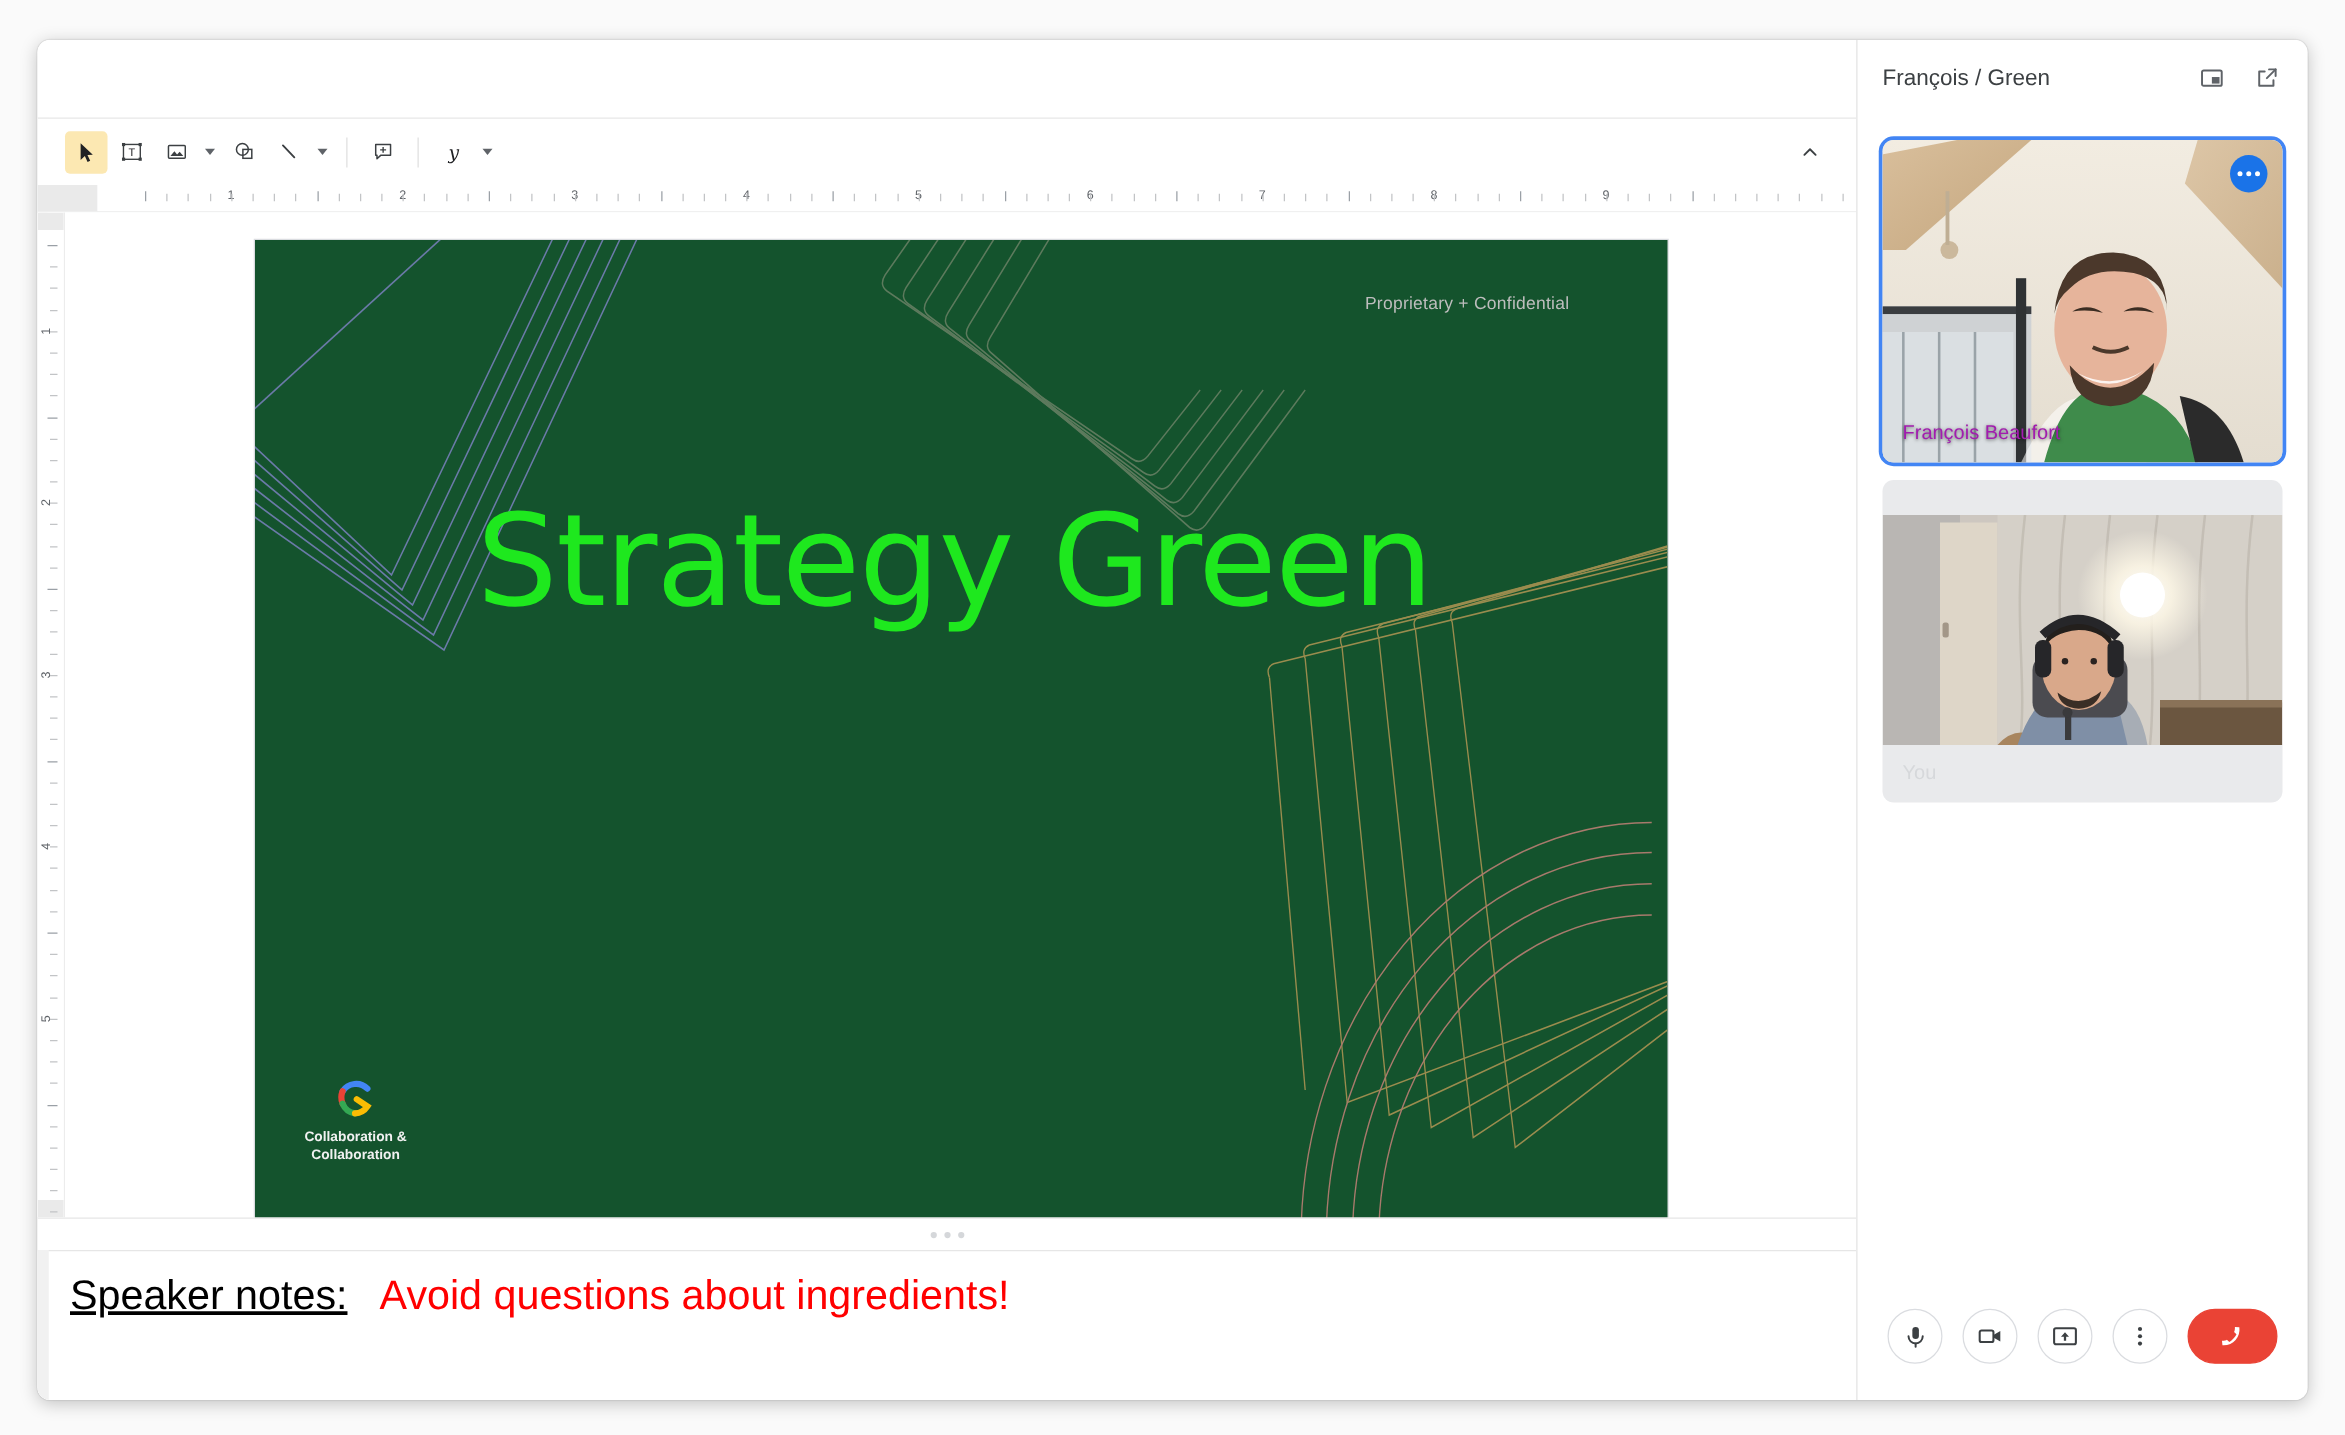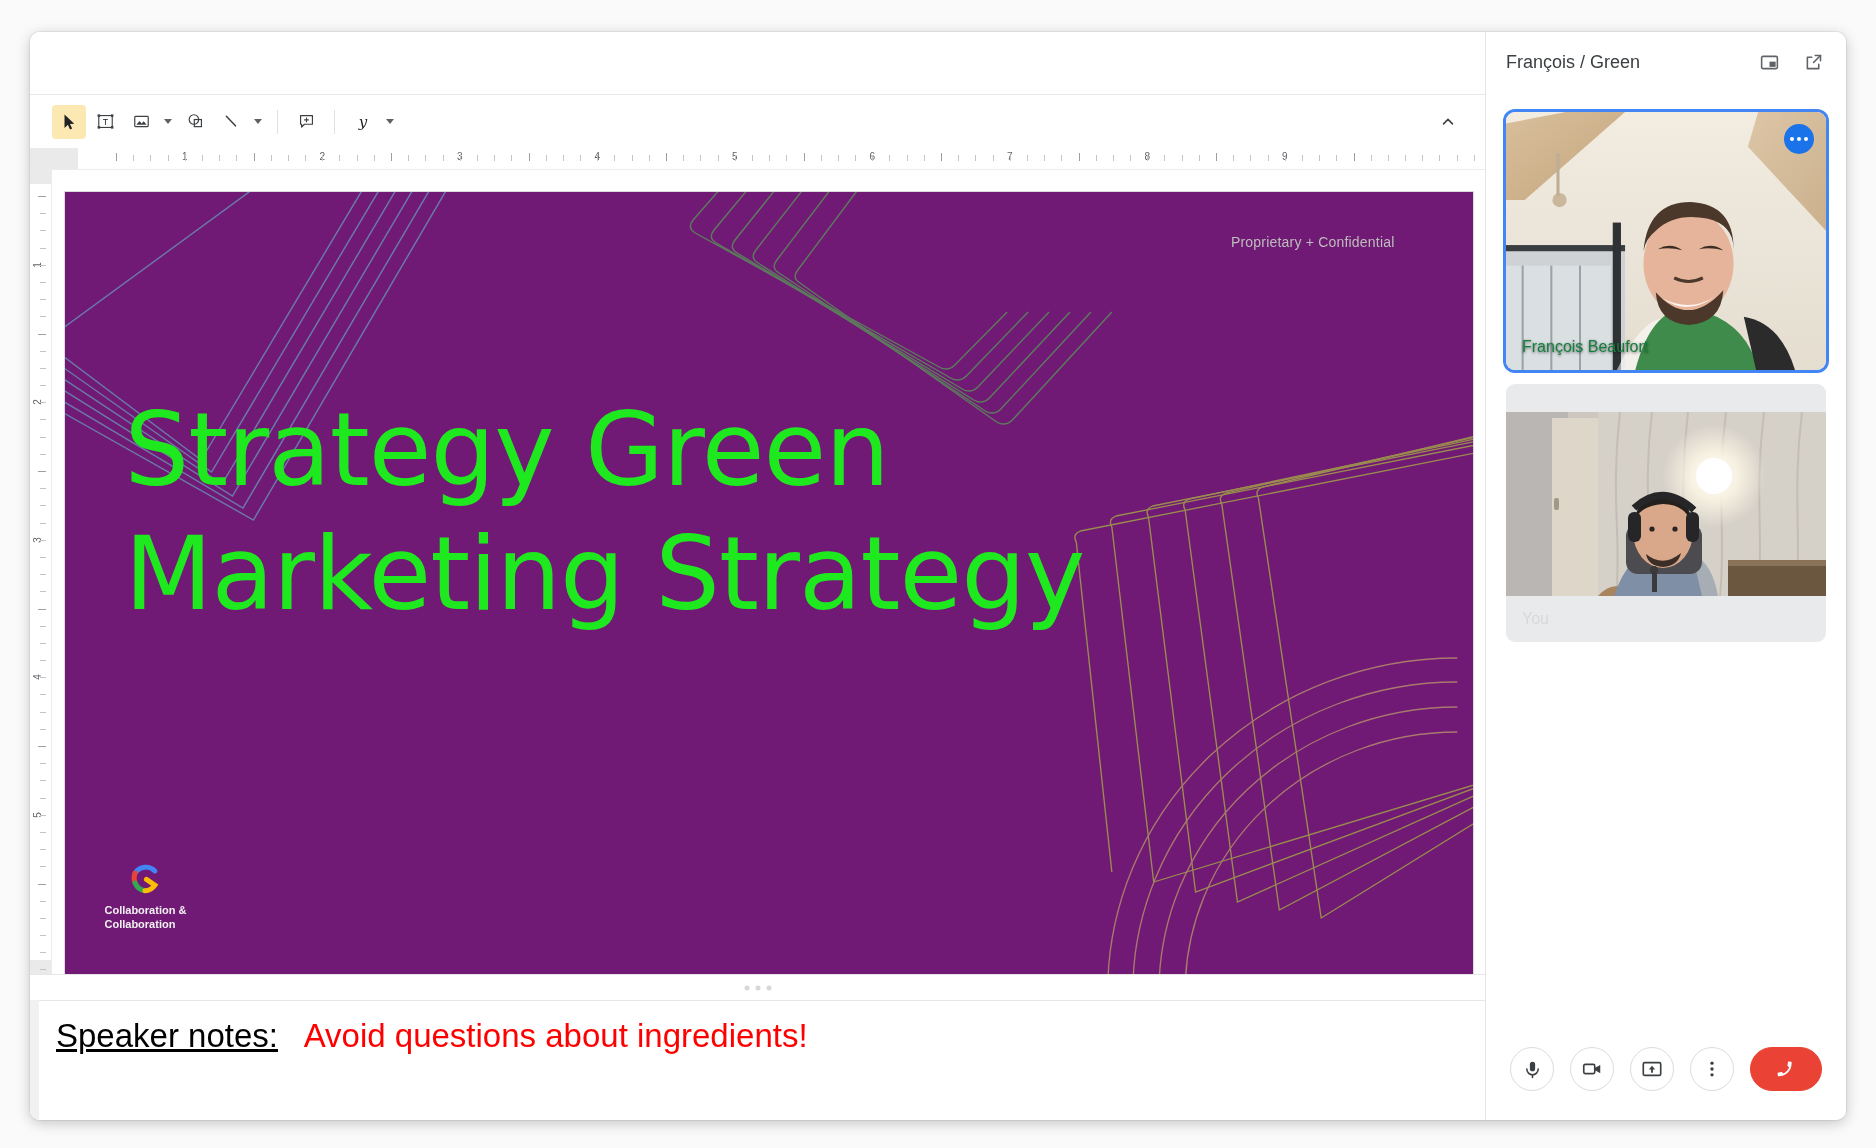--- a/index.html
+++ b/index.html
@@ -113,24 +113,25 @@
     font-family: "Liberation Sans", sans-serif;
   }
   #slide-wrap {
     flex: 1; position: relative;
     display: flex; align-items: flex-start; justify-content: center;
     padding-top: 22px;
     background: #ffffff;
   }
   #slide {
     position: relative;
-    width: 1408px; height: 787px;
-    background: #701a75;
+    width: 1130px; height: 787px;
+    background: #14532d;
     overflow: hidden;
     box-shadow: 0 0 0 1px #dadce0;
+    text-align: center;
   }
   #slide svg.deco { position: absolute; inset: 0; width: 100%; height: 100%; }
   #slide-confidential {
     position: absolute; right: 78px; top: 42px;
     font-size: 14px; color: #bdbdbd; letter-spacing: .2px;
     font-family: "Liberation Sans", sans-serif;
   }
   #slide-title {
     position: absolute; left: 60px; top: 196px;
     width: 1000px;
@@ -215,21 +216,21 @@
     position: relative;
     width: 100%; height: 258px;
     border-radius: 9px;
     overflow: hidden;
     background: #e9eaec;
   }
   .tile.speaking { box-shadow: 0 0 0 3px #4285f4; }
   .tile .video { position: absolute; inset: 0; overflow: hidden; }
   .tile .name {
     position: absolute; left: 16px; bottom: 14px;
-    font-size: 16px; color: #15803d;
+    font-size: 16px; color: #a21caf;
     font-family: "Liberation Sans", sans-serif;
     text-shadow: 0 1px 3px rgba(0,0,0,.6);
     z-index: 5;
   }
   .tile .name.dim { color: #d6d8db; text-shadow: none; }
   .tile .more-btn {
     position: absolute; right: 12px; top: 12px;
     width: 30px; height: 30px; border-radius: 50%;
     background: #1a73e8;
     display: flex; align-items: center; justify-content: center;
@@ -515,21 +516,20 @@
               <path d="M1045 800 A 285 285 0 0 1 1330 515"></path>
               <path d="M1020 800 A 310 310 0 0 1 1330 490"></path>
               <path d="M996 800 A 334 334 0 0 1 1330 466"></path>
             </g>
           </svg>
 
           <div id="slide-confidential">Proprietary + Confidential</div>
 
           <div id="slide-title">
             <div>Strategy Green</div>
-            <div>Marketing Strategy</div>
           </div>
 
           <div id="slide-logo">
             <svg width="34" height="34" viewBox="0 0 48 48">
               <path d="M38 14 A18 18 0 0 0 10 17" fill="none" stroke="#4285f4" stroke-width="7" stroke-linecap="round"></path>
               <path d="M10 17 A18 18 0 0 0 10 31" fill="none" stroke="#ea4335" stroke-width="7" stroke-linecap="round"></path>
               <path d="M10 31 A18 18 0 0 0 24 42" fill="none" stroke="#34a853" stroke-width="7" stroke-linecap="round"></path>
               <path d="M24 42 A18 18 0 0 0 38 34 L26 26" fill="none" stroke="#fbbc04" stroke-width="7" stroke-linecap="round"></path>
             </svg>
             <div class="logo-text">

